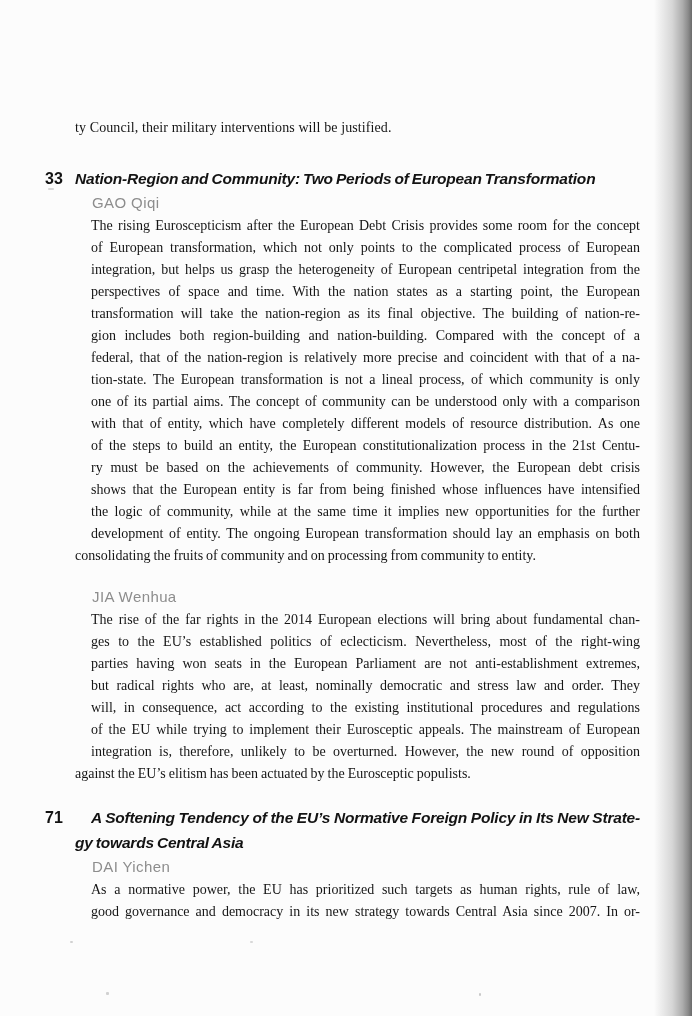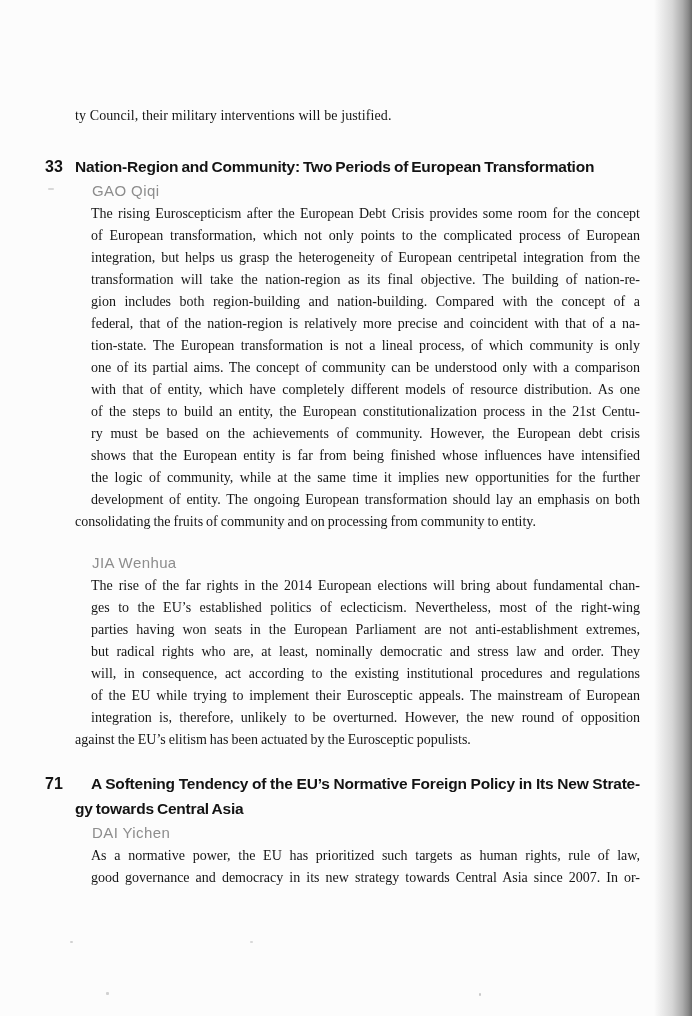--- a/index.html
+++ b/index.html
@@ -17,41 +17,41 @@
       #d6d6d6 48%,
       #adadad 75%,
       #8a8a8a 90%,
       #6a6a6a 100%);
     pointer-events:none;
   }
   .content {
     position:absolute; left:45px; top:104px; width:595px;
   }
   .cont-line {
-    margin:0 0 0 30px;
+    margin:12px 0 0 30px;
     font:14px/23px "Liberation Serif", serif;
     color:#151515;
     letter-spacing:0.1px;
   }
   .entry { margin-top:20px; }
   .entry.first { margin-top:27px; }
   .entry-head { display:flex; align-items:flex-start; }
   .enum {
     flex:0 0 30px; width:30px;
     font:700 16px/25px "Liberation Sans", sans-serif;
     color:#131313;
   }
   .etitle {
     flex:1;
     font:700 15.5px/25px "Liberation Sans", sans-serif;
     color:#131313;
     letter-spacing:-0.2px;
     word-spacing:-1px;
   }
-  .etitle .line { height:25px; overflow:hidden; }
+  .etitle .line { height:25px; overflow:hidden;font-style:italic; }
   .eauthor {
     margin:2px 0 0 47px;
     font:15px/20px "Liberation Sans", sans-serif;
     color:#8d8d8d;
     letter-spacing:0.4px;
   }
   .eabs {
     margin-left:30px; margin-top:2px;
     font:14px/22px "Liberation Serif", serif;
     color:#151515;
@@ -72,20 +72,21 @@
       <div class="enum">33</div>
       <div class="etitle">
             <div class="line">Nation-Region and Community: Two Periods of European Transformation</div>
           </div>
     </div>
     <div class="eauthor">GAO Qiqi</div>
     <div class="eabs">
           <div class="line jline">The rising Euroscepticism after the European Debt Crisis provides some room for the concept</div>
           <div class="line jline">of European transformation, which not only points to the complicated process of European</div>
           <div class="line jline">integration, but helps us grasp the heterogeneity of European centripetal integration from the</div>
+          <div class="line jline">perspectives of space and time. With the nation states as a starting point, the European</div>
           <div class="line jline">transformation will take the nation-region as its final objective. The building of nation-re-</div>
           <div class="line jline">gion includes both region-building and nation-building. Compared with the concept of a</div>
           <div class="line jline">federal, that of the nation-region is relatively more precise and coincident with that of a na-</div>
           <div class="line jline">tion-state. The European transformation is not a lineal process, of which community is only</div>
           <div class="line jline">one of its partial aims. The concept of community can be understood only with a comparison</div>
           <div class="line jline">with that of entity, which have completely different models of resource distribution. As one</div>
           <div class="line jline">of the steps to build an entity, the European constitutionalization process in the 21st Centu-</div>
           <div class="line jline">ry must be based on the achievements of community. However, the European debt crisis</div>
           <div class="line jline">shows that the European entity is far from being finished whose influences have intensified</div>
           <div class="line jline">the logic of community, while at the same time it implies new opportunities for the further</div>

